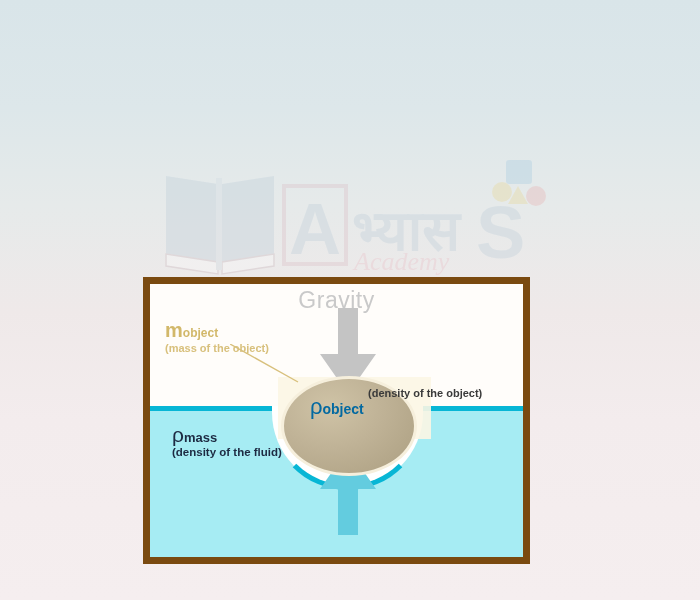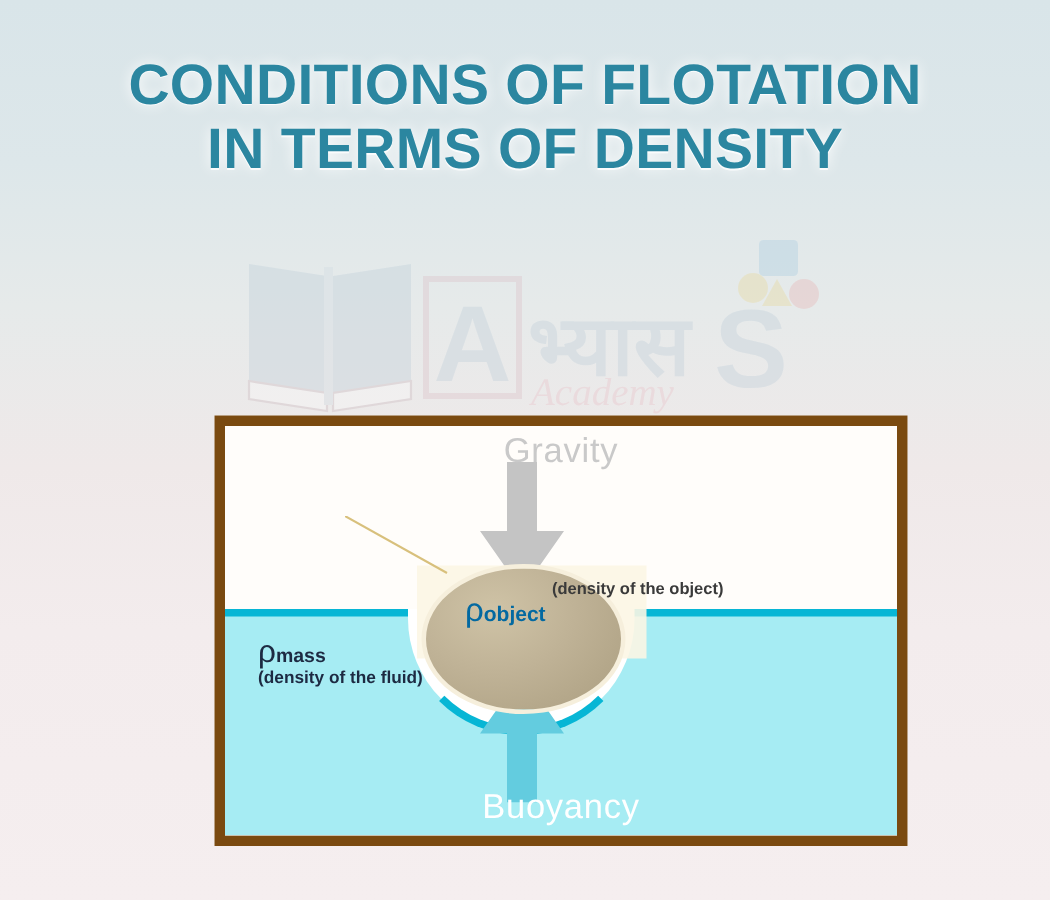--- a/index.html
+++ b/index.html
@@ -57,21 +57,21 @@
     opacity: 0.30;
     pointer-events: none;
   }
   #watermark svg { display: block; }
 
   
   #figure-frame {
     position: absolute;
     left: 143px;
     top: 277px;
-    width: 462px;
+    width: 387px;
     height: 287px;
     border: 7px solid #7a4a10;
     box-sizing: border-box;
     background: #ffffff;
     overflow: hidden;
   }
   #figure-inner {
     position: absolute;
     inset: 0;
     background: #fffdfa;
@@ -258,24 +258,20 @@
     width: 70px;
     height: 40px;
     pointer-events: none;
   }
 </style>
 </head>
 <body>
 
 <div id="page">
 
-  <div id="title-block">
-    <span class="title-line">CONDITIONS OF FLOTATION</span>
-    <span class="title-line">IN TERMS OF DENSITY</span>
-  </div>
 
   <div id="watermark">
     <svg width="400" height="120" viewBox="0 0 400 120">
 
       <g>
         <path d="M8 18 L8 96 L60 104 L60 26 Z" fill="#b7c9d6"></path>
         <path d="M64 26 L64 104 L116 96 L116 18 Z" fill="#b7c9d6"></path>
         <path d="M8 96 L8 108 L60 116 L60 104 Z" fill="#ffffff" stroke="#c6b0b6" stroke-width="1.5"></path>
         <path d="M64 104 L64 116 L116 108 L116 96 Z" fill="#ffffff" stroke="#c6b0b6" stroke-width="1.5"></path>
         <rect x="58" y="20" width="6" height="92" fill="#cfd9e2"></rect>
@@ -321,22 +317,25 @@
 
       <div id="object-box"></div>
       <div id="object-ellipse"></div>
 
       <svg id="leader-line" viewBox="0 0 70 40">
         <path d="M0 0 L68 38" stroke="#d8c07c" stroke-width="1.4" fill="none"></path>
       </svg>
 
       <div class="fig-label" id="label-gravity">Gravity</div>
 
-      <div class="fig-label" id="label-buoyancy">Buoyancy</div>
-
+
+      <div class="fig-label" id="label-mass">
+        <span class="sym">m</span><span class="sub">object</span>
+        <span class="paren">(mass of the object)</span>
+      </div>
 
       <div class="fig-label" id="label-rho-fluid">
         <span class="sym">ρ</span><span class="sub">mass</span>
         <span class="paren">(density of the fluid)</span>
       </div>
 
       <div class="fig-label" id="label-rho-object">
         <span class="sym">ρ</span><span class="sub">object</span>
       </div>
 

